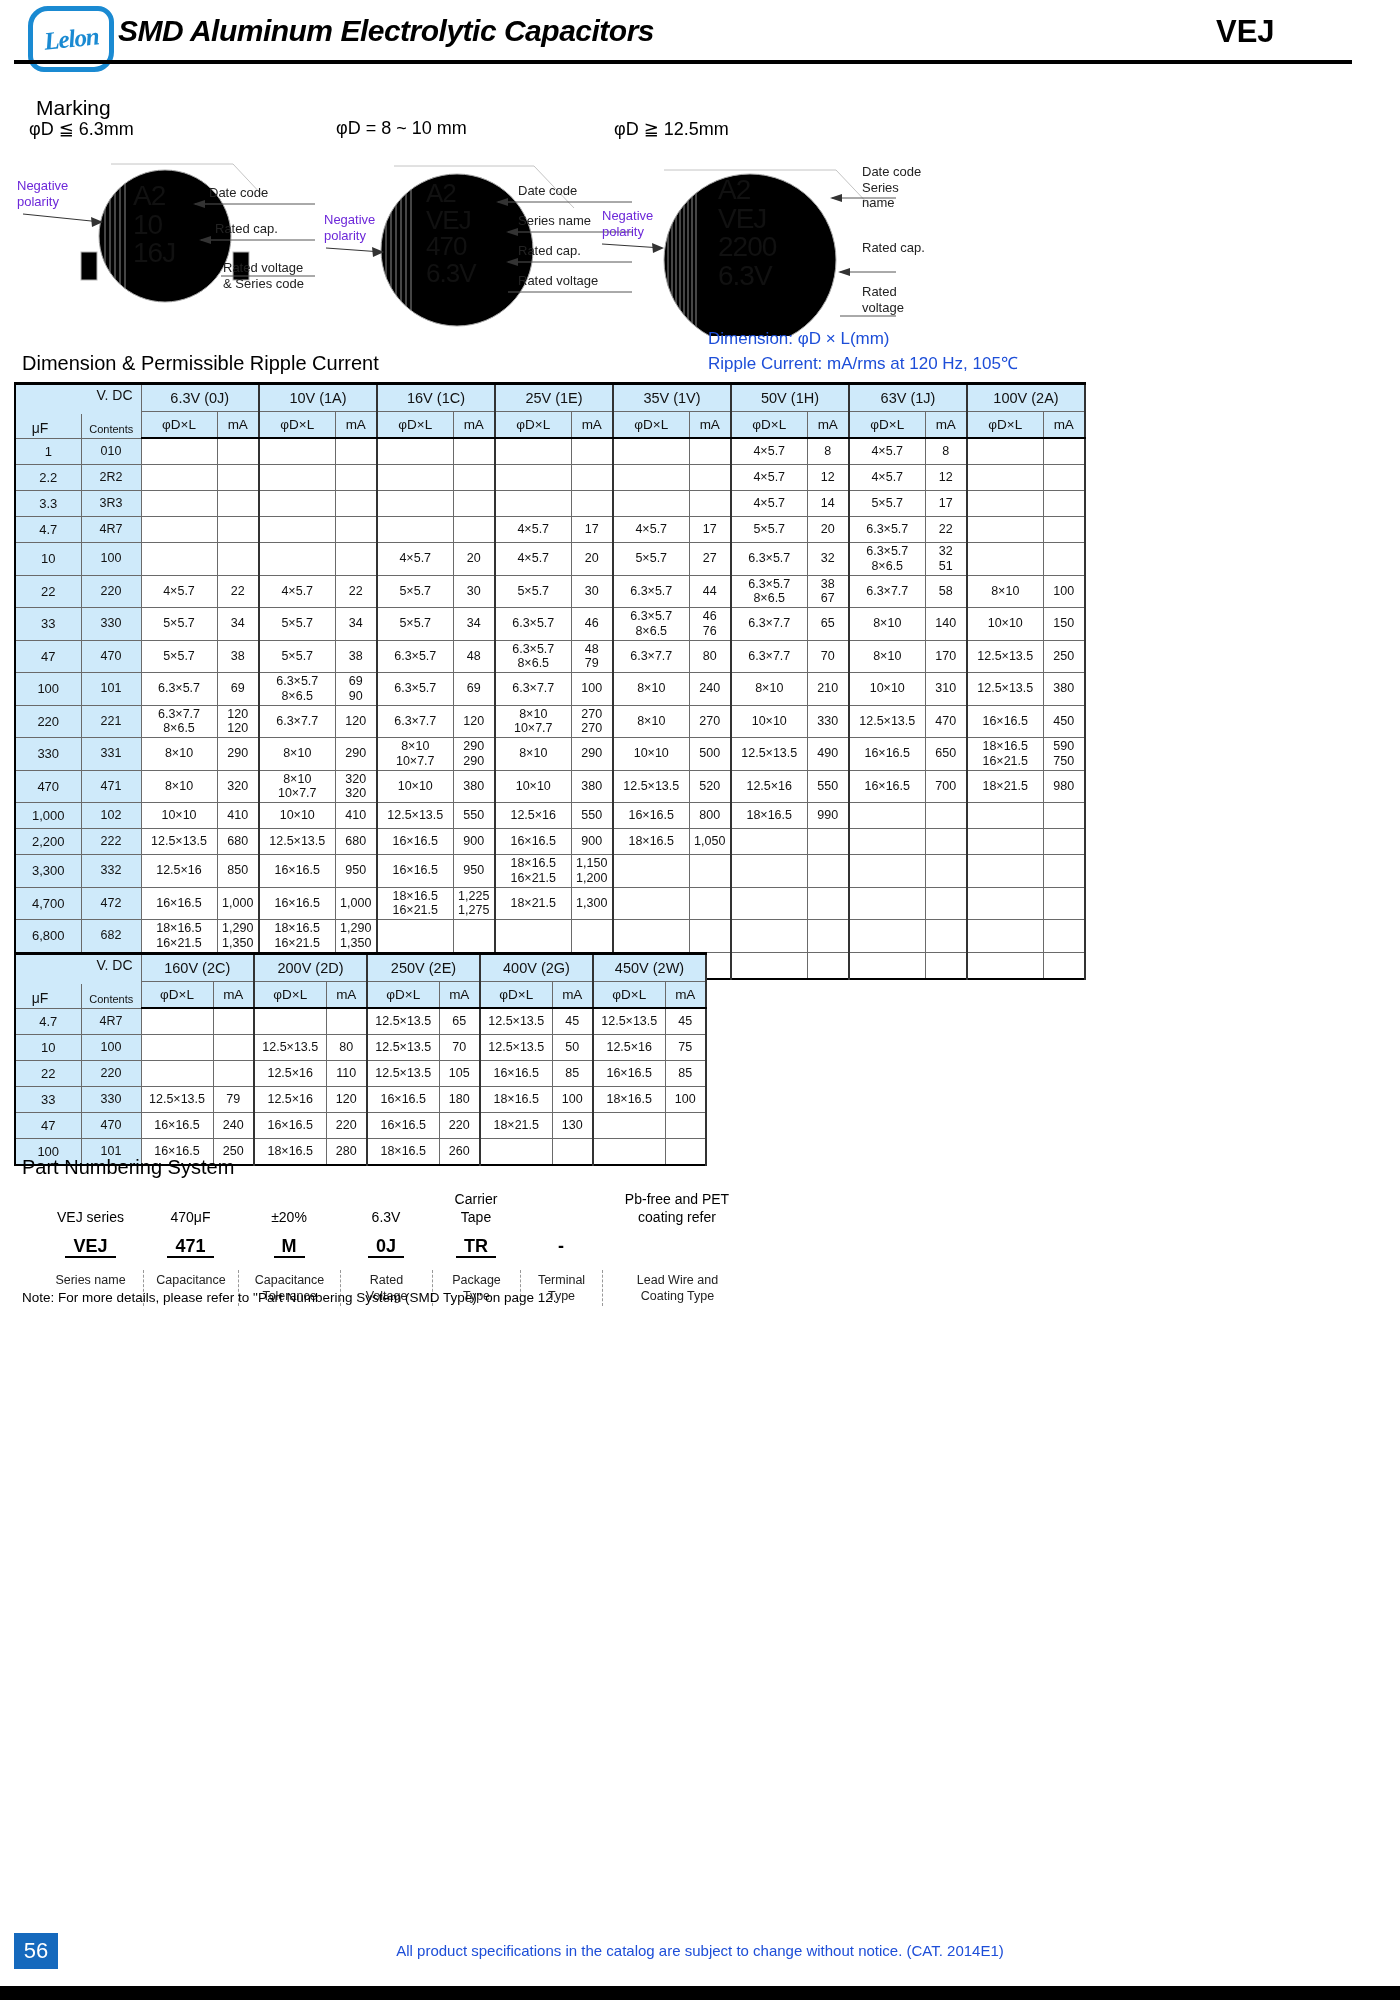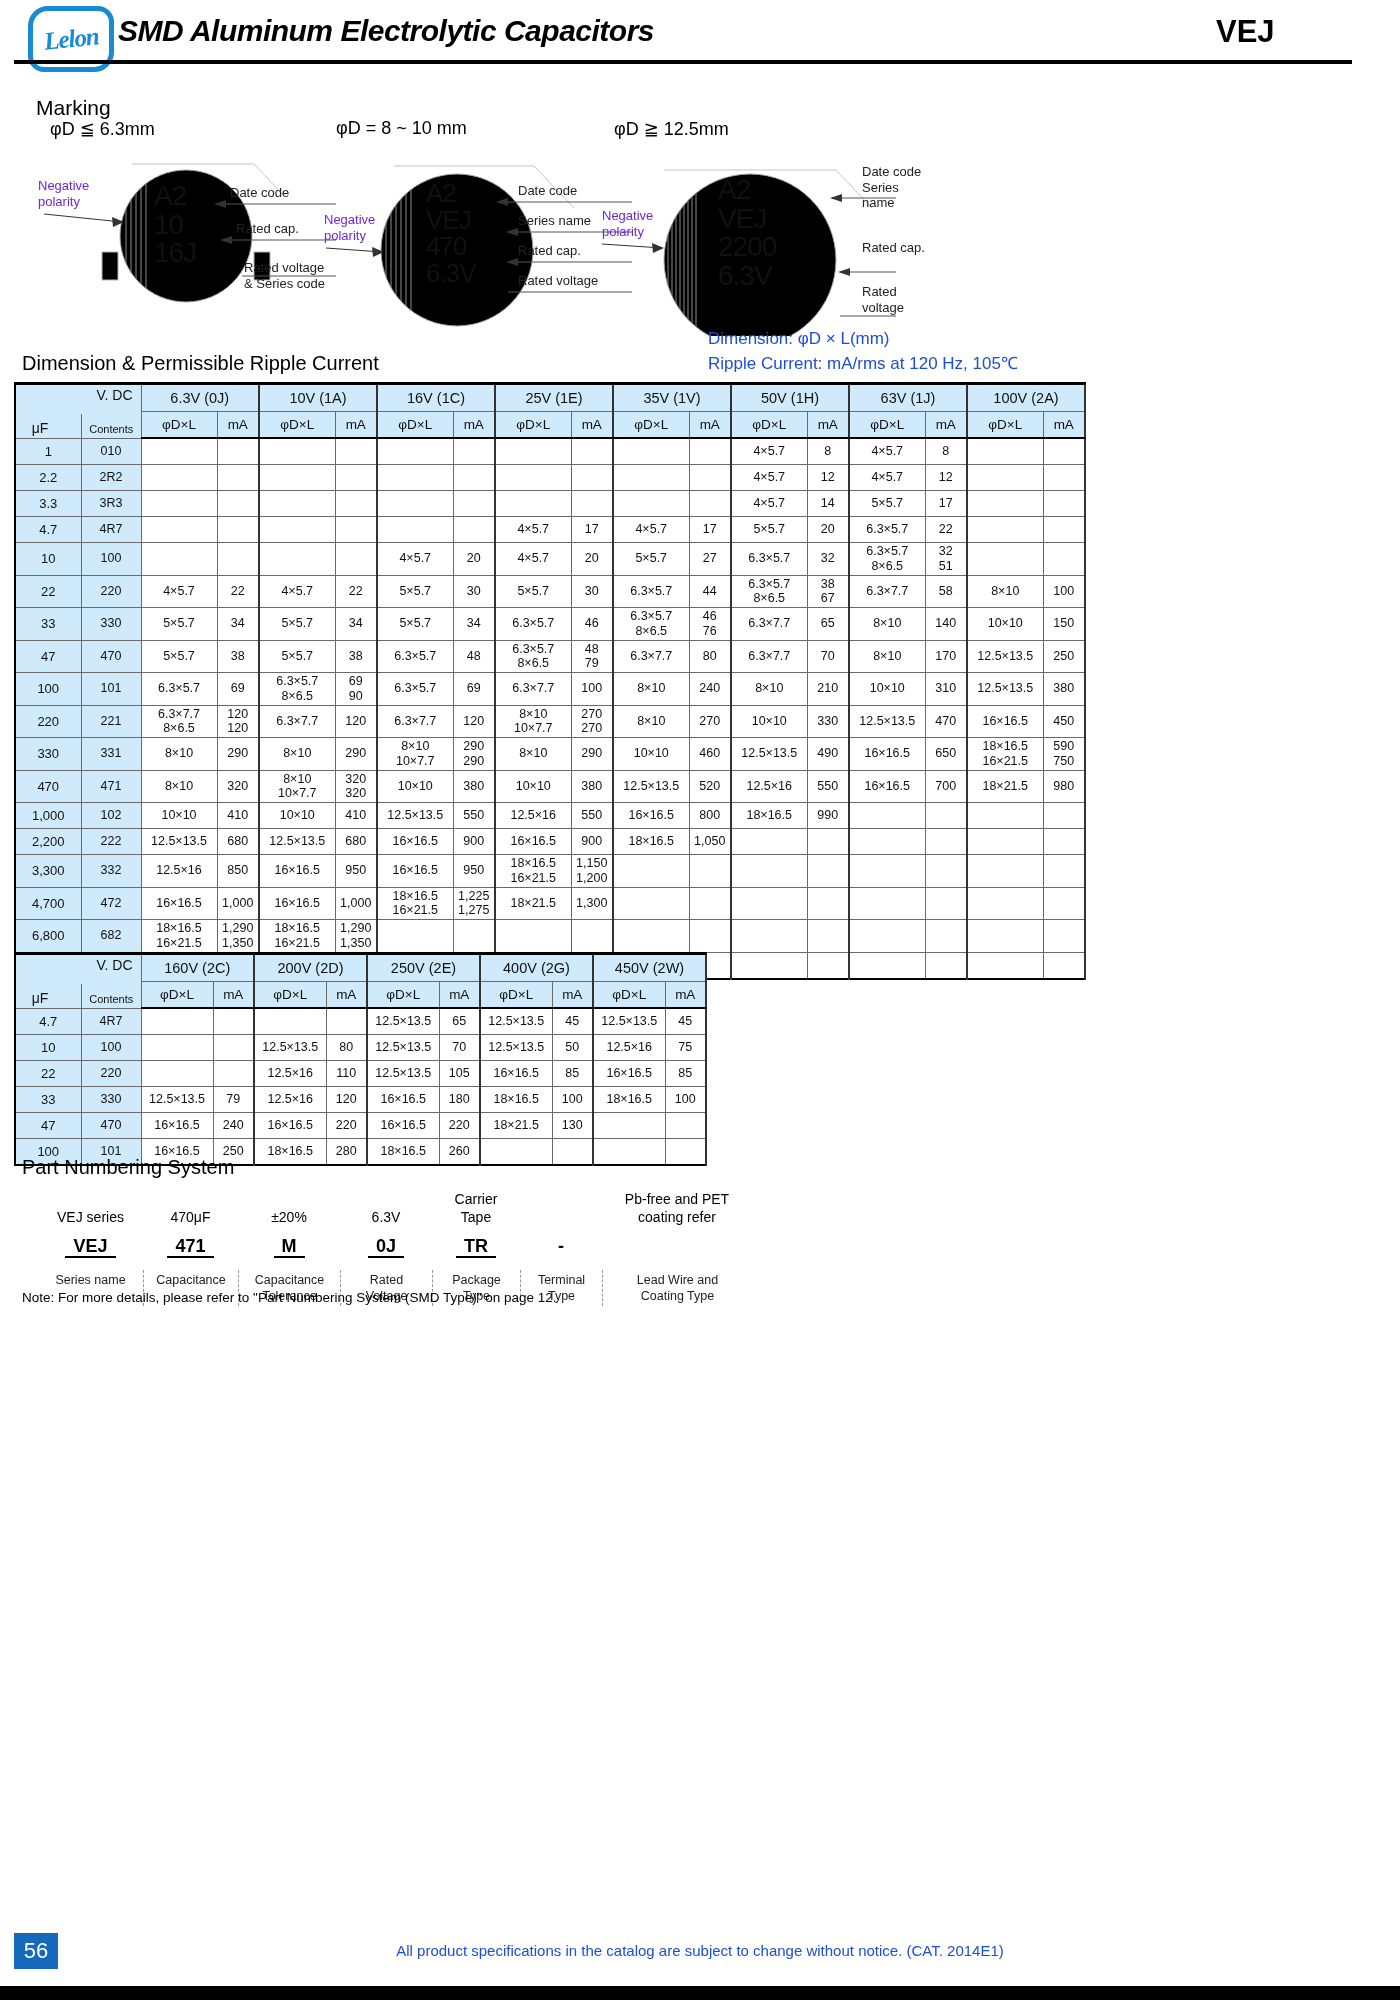--- a/index.html
+++ b/index.html
@@ -84,21 +84,21 @@
   <div class="logo">
     <span>Lelon</span>
   </div>
   <div class="main-title">SMD Aluminum Electrolytic Capacitors</div>
   <div class="series-title">VEJ</div>
   <div class="header-rule"></div>
 
   <div class="marking-title">Marking</div>
   <div class="mark-wrap">
 
-    <div class="mark-diagram" style="left:36px;width:305px;">
+    <div class="mark-diagram" style="left:15px;width:305px;">
       <div class="size-label">φD ≦ 6.3mm</div>
       <div class="draw" style="width:305px;height:170px;">
         <svg width="305" height="170" viewBox="0 0 305 170">
           <defs>
               <clipPath id="c1">
                 <circle cx="150" cy="80" r="66"></circle>
               </clipPath>
             </defs>
           <polyline points="96,8 218,8 248,40" stroke="#c4c4c4"></polyline>
           <circle cx="150" cy="80" r="66" stroke="#a9a9a9"></circle>
@@ -503,21 +503,21 @@
           <td class="ma-cell ma-end">290</td>
           <td class="dim-cell">8×10</td>
           <td class="ma-cell ma-end">290</td>
           <td class="dim-cell">8×10
 10×7.7</td>
           <td class="ma-cell ma-end">290
 290</td>
           <td class="dim-cell">8×10</td>
           <td class="ma-cell ma-end">290</td>
           <td class="dim-cell">10×10</td>
-          <td class="ma-cell ma-end">460</td>
+          <td class="ma-cell ma-end">500</td>
           <td class="dim-cell">12.5×13.5</td>
           <td class="ma-cell ma-end">490</td>
           <td class="dim-cell">16×16.5</td>
           <td class="ma-cell ma-end">650</td>
           <td class="dim-cell">18×16.5
 16×21.5</td>
           <td class="ma-cell ma-end">590
 750</td>
         </tr>
         <tr>

